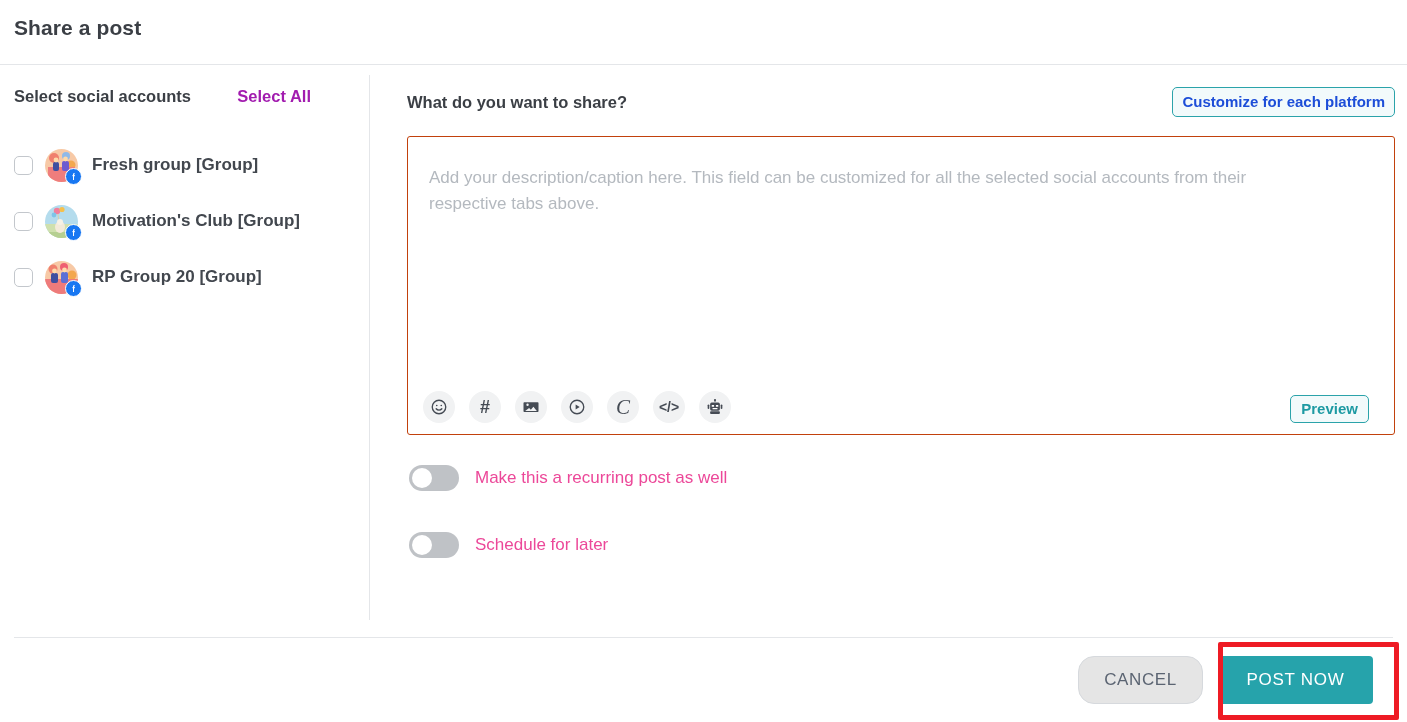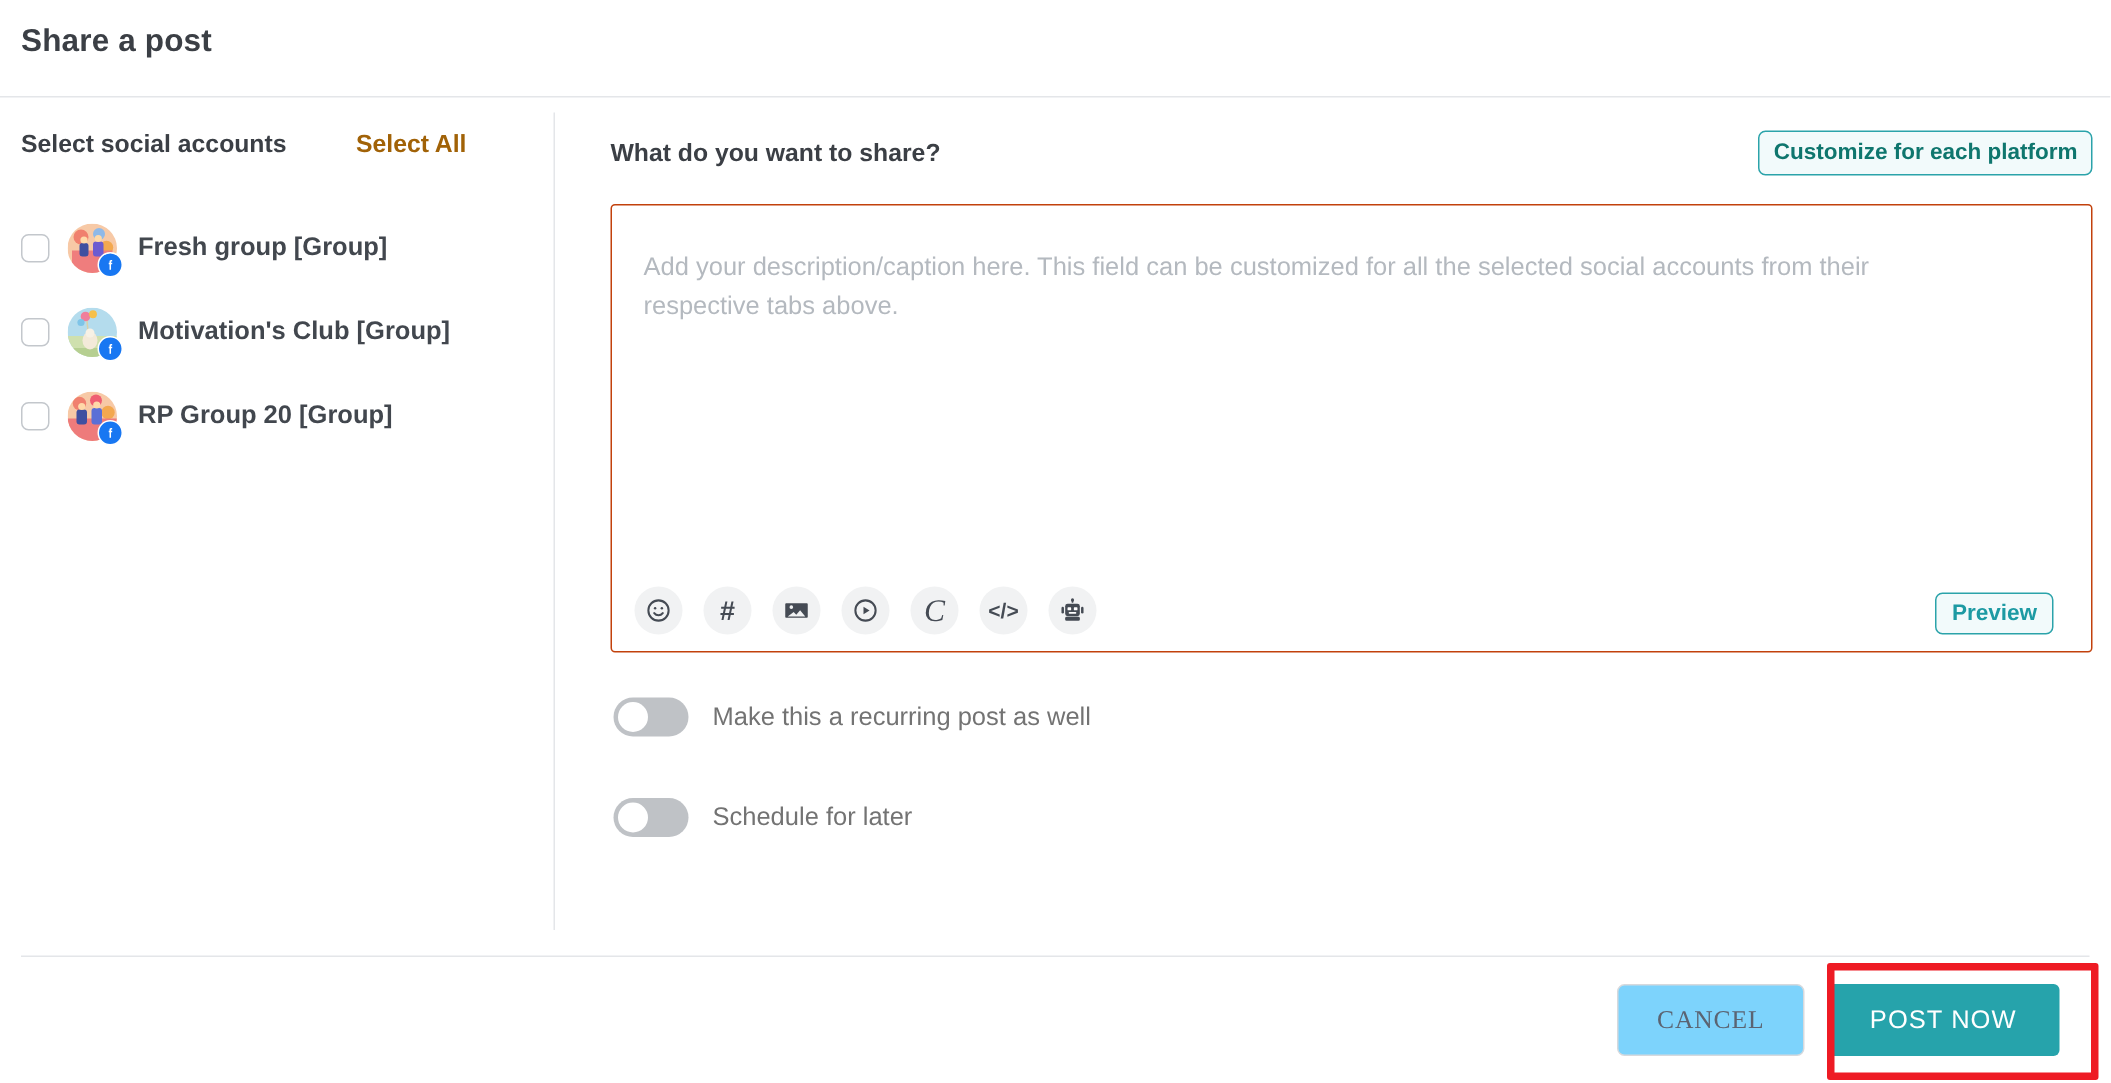--- a/index.html
+++ b/index.html
@@ -24,21 +24,21 @@
   }
 
   
   .left-col { position: absolute; left: 0; top: 65px; width: 369px; height: 572px; }
   .left-head {
     position: absolute; left: 14px; top: 22px; right: 14px;
     display: flex; align-items: baseline; justify-content: space-between; text-align: center;
   }
   .left-head-title { font-size: 16.5px; font-weight: 700; color: #3b3f45; }
   .select-all {
-    font-size: 16.5px; font-weight: 700; color: #a16207; cursor: pointer;
+    font-size: 16.5px; font-weight: 700; color: #a21caf; cursor: pointer;
     padding-right: 44px;
   }
 
   .acct-list { position: absolute; left: 14px; top: 72px; right: 10px; }
   .acct-row {
     display: flex; align-items: center; height: 56px; cursor: pointer; font-weight: bold;
   }
   .cbox {
     width: 19px; height: 19px; border: 1.6px solid #c3c7cc; border-radius: 5px;
     background: #fff; flex: 0 0 auto;
@@ -69,21 +69,21 @@
   
   .right-col { position: absolute; left: 370px; top: 65px; right: 0; height: 572px; }
 
   .right-head {
     position: absolute; left: 37px; top: 22px; right: 12px;
     display: flex; align-items: center; justify-content: space-between; height: 30px; gap: 27px;
   }
   .right-head-title { font-size: 16.5px; font-weight: 700; color: #3b3f45; }
   .btn-customize {
     border: 1.4px solid #2ba3aa; border-radius: 5px; background: #f2fafb;
-    color: #0f766e; font-size: 15px; font-weight: 700;
+    color: #1d4ed8; font-size: 15px; font-weight: 700;
     padding: 6px 9px 7px; cursor: pointer; line-height: 1; white-space: nowrap;
   }
 
   .composer {
     position: absolute; left: 37px; top: 71px; right: 12px; height: 299px;
     border: 1px solid #c2410c; border-radius: 3px; background: #fff;
   }
   .composer-placeholder {
     position: absolute; left: 21px; top: 28px; right: 70px;
     font-size: 17px; color: #b4b9bf; line-height: 26px;
@@ -114,33 +114,33 @@
   .toggle-row.r1 { top: 400px; }
   .toggle-row.r2 { top: 453px; margin-top: 14px; }
   .switch {
     width: 50px; height: 26px; border-radius: 13px; background: #bfc2c6;
     position: relative; flex: 0 0 auto;
   }
   .switch .knob {
     position: absolute; left: 3px; top: 3px; width: 20px; height: 20px;
     border-radius: 50%; background: #fff;
   }
-  .toggle-label { margin-left: 16px; font-size: 17px; color: #737373; }
+  .toggle-label { margin-left: 16px; font-size: 17px; color: #ec4899; }
 
   
   .divider-bottom {
     position: absolute; left: 14px; top: 637px; width: 1379px; height: 1px;
     background: #e4e6e9;
   }
   .footer { position: absolute; left: 0; top: 638px; width: 1407px; height: 84px; }
   .btn-cancel {
     position: absolute; left: 1078px; top: 18px; width: 125px; height: 48px;
-    border: 1.2px solid #d6d9dd; border-radius: 5px; background: #7dd3fc;
+    border: 1.2px solid #d6d9dd; border-radius: 16px; background: #e5e5e5;
     color: #5b6472; font-size: 17px; letter-spacing: .6px; cursor: pointer;
-    font-family: Liberation Serif, serif;
+    font-family: Liberation Sans, sans-serif;
   }
   .highlight-box {
     position: absolute; left: 1218px; top: 642px; width: 181px; height: 78px;
     border: 5px solid #ee1b24; background: transparent; border-radius: 2px;
   }
   .btn-postnow {
     position: absolute; left: 1218px; top: 18px; width: 155px; height: 48px;
     border: none; border-radius: 4px; background: #26a3ab;
     color: #ffffff; font-size: 17px; letter-spacing: .7px; cursor: pointer;
     font-family: "Liberation Sans", sans-serif;

